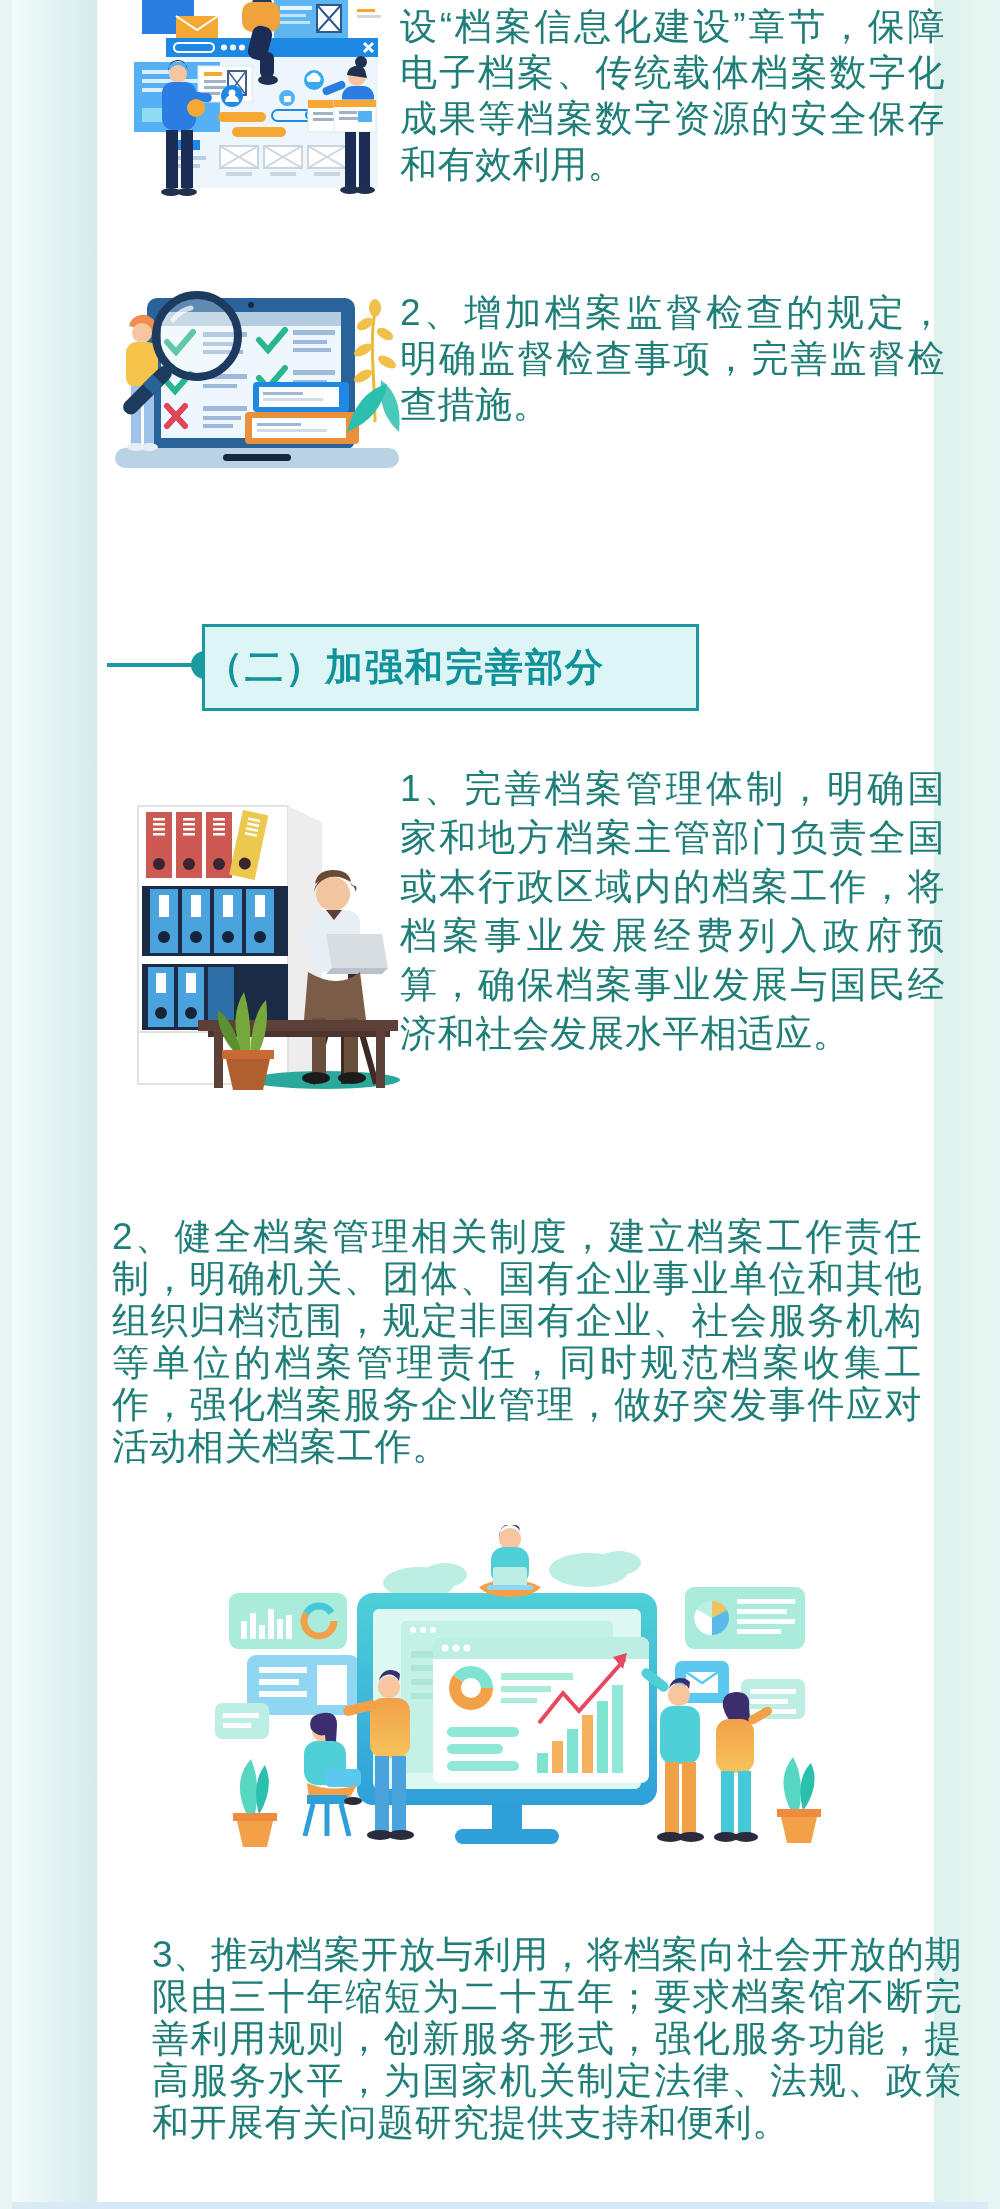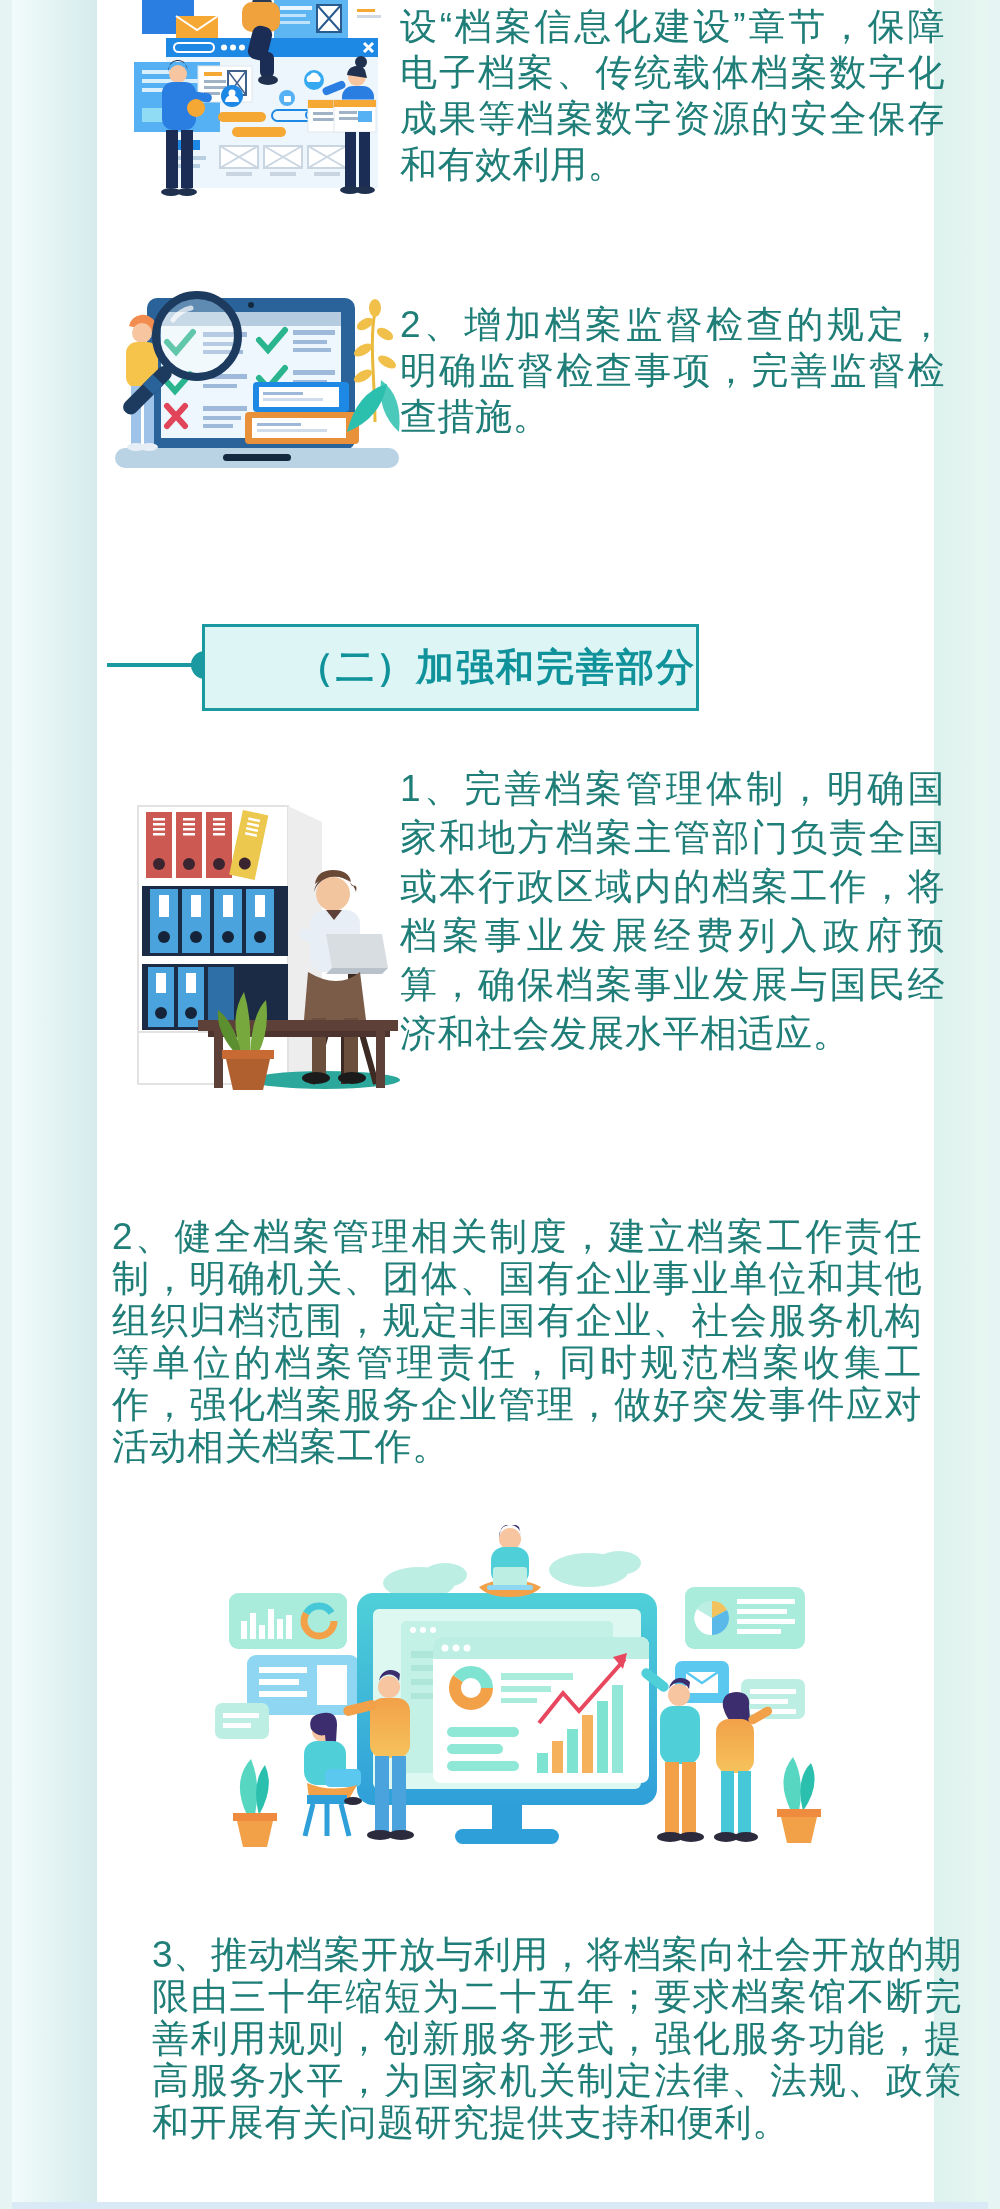--- a/index.html
+++ b/index.html
@@ -11,21 +11,21 @@
   .margin-right{right:0;width:78px;background:linear-gradient(90deg,#d9efec,#e7f6f1);}
   .content-col{position:absolute;left:85px;top:0;width:837px;height:2209px;background:#ffffff;}
   .bottom-band{position:absolute;left:0;bottom:0;width:1000px;height:7px;background:#d9e9f6;}
   .para{position:absolute;color:#1f7e78;font-size:37px;line-height:42px;
         text-align:justify;letter-spacing:0.5px;}
   .para-narrow{width:545px;left:388px;line-height:46px;}
   .para-wide{width:810px;left:100px;}
   .sec-line{position:absolute;left:95px;top:663px;width:87px;height:4px;background:#1a99a1;}
   .sec-dot{position:absolute;left:179px;top:651px;width:28px;height:28px;border-radius:50%;background:#1a99a1;}
   .sec-box{position:absolute;left:190px;top:624px;width:497px;height:87px;box-sizing:border-box;
-           border:3px solid #1a99a1;background:#def5f6;display:flex;align-items:center;justify-content:flex-end;}
+           border:3px solid #1a99a1;background:#def5f6;display:flex;align-items:center;justify-content:flex-start;}
   .sec-box span{color:#10929b;font-size:38px;font-weight:bold;letter-spacing:2px;}
   .illu{position:absolute;}
 </style>
 </head>
 <body>
 
 <div class="page">
   <div class="margin-strip margin-left"></div>
   <div class="margin-strip margin-right"></div>
   <div class="content-col"></div>
@@ -194,21 +194,21 @@
       <ellipse cx="280" cy="90" rx="10" ry="5" transform="rotate(30 280 90)"></ellipse>
       <ellipse cx="256" cy="104" rx="10" ry="5" transform="rotate(-30 256 104)"></ellipse>
       <ellipse cx="268" cy="36" rx="6" ry="9"></ellipse>
     </g>
     <g fill="#2bbfae">
       <path d="M240 160 q10 -40 40 -48 q-6 34 -40 48z"></path>
       <path d="M292 160 q4 -36 -18 -52 q-4 32 18 52z" opacity="0.85"></path>
     </g>
   </svg>
 
-  <div class="para para-narrow" style="top:302px;">2、增加档案监督检查的规定，明确监督检查事项，完善监督检查措施。</div>
+  <div class="para para-narrow" style="top:290px;">2、增加档案监督检查的规定，明确监督检查事项，完善监督检查措施。</div>
 
   <div class="sec-line"></div>
   <div class="sec-dot"></div>
   <div class="sec-box">
     <span>（二）加强和完善部分</span>
   </div>
 
   <svg class="illu" style="left:118px;top:792px;" width="275" height="300" viewBox="0 0 275 300">
     <rect x="8" y="14" width="150" height="278" fill="#ffffff" stroke="#e2e2e2" stroke-width="2"></rect>
     <polygon points="158,14 192,30 192,292 158,292" fill="#ededed"></polygon>

